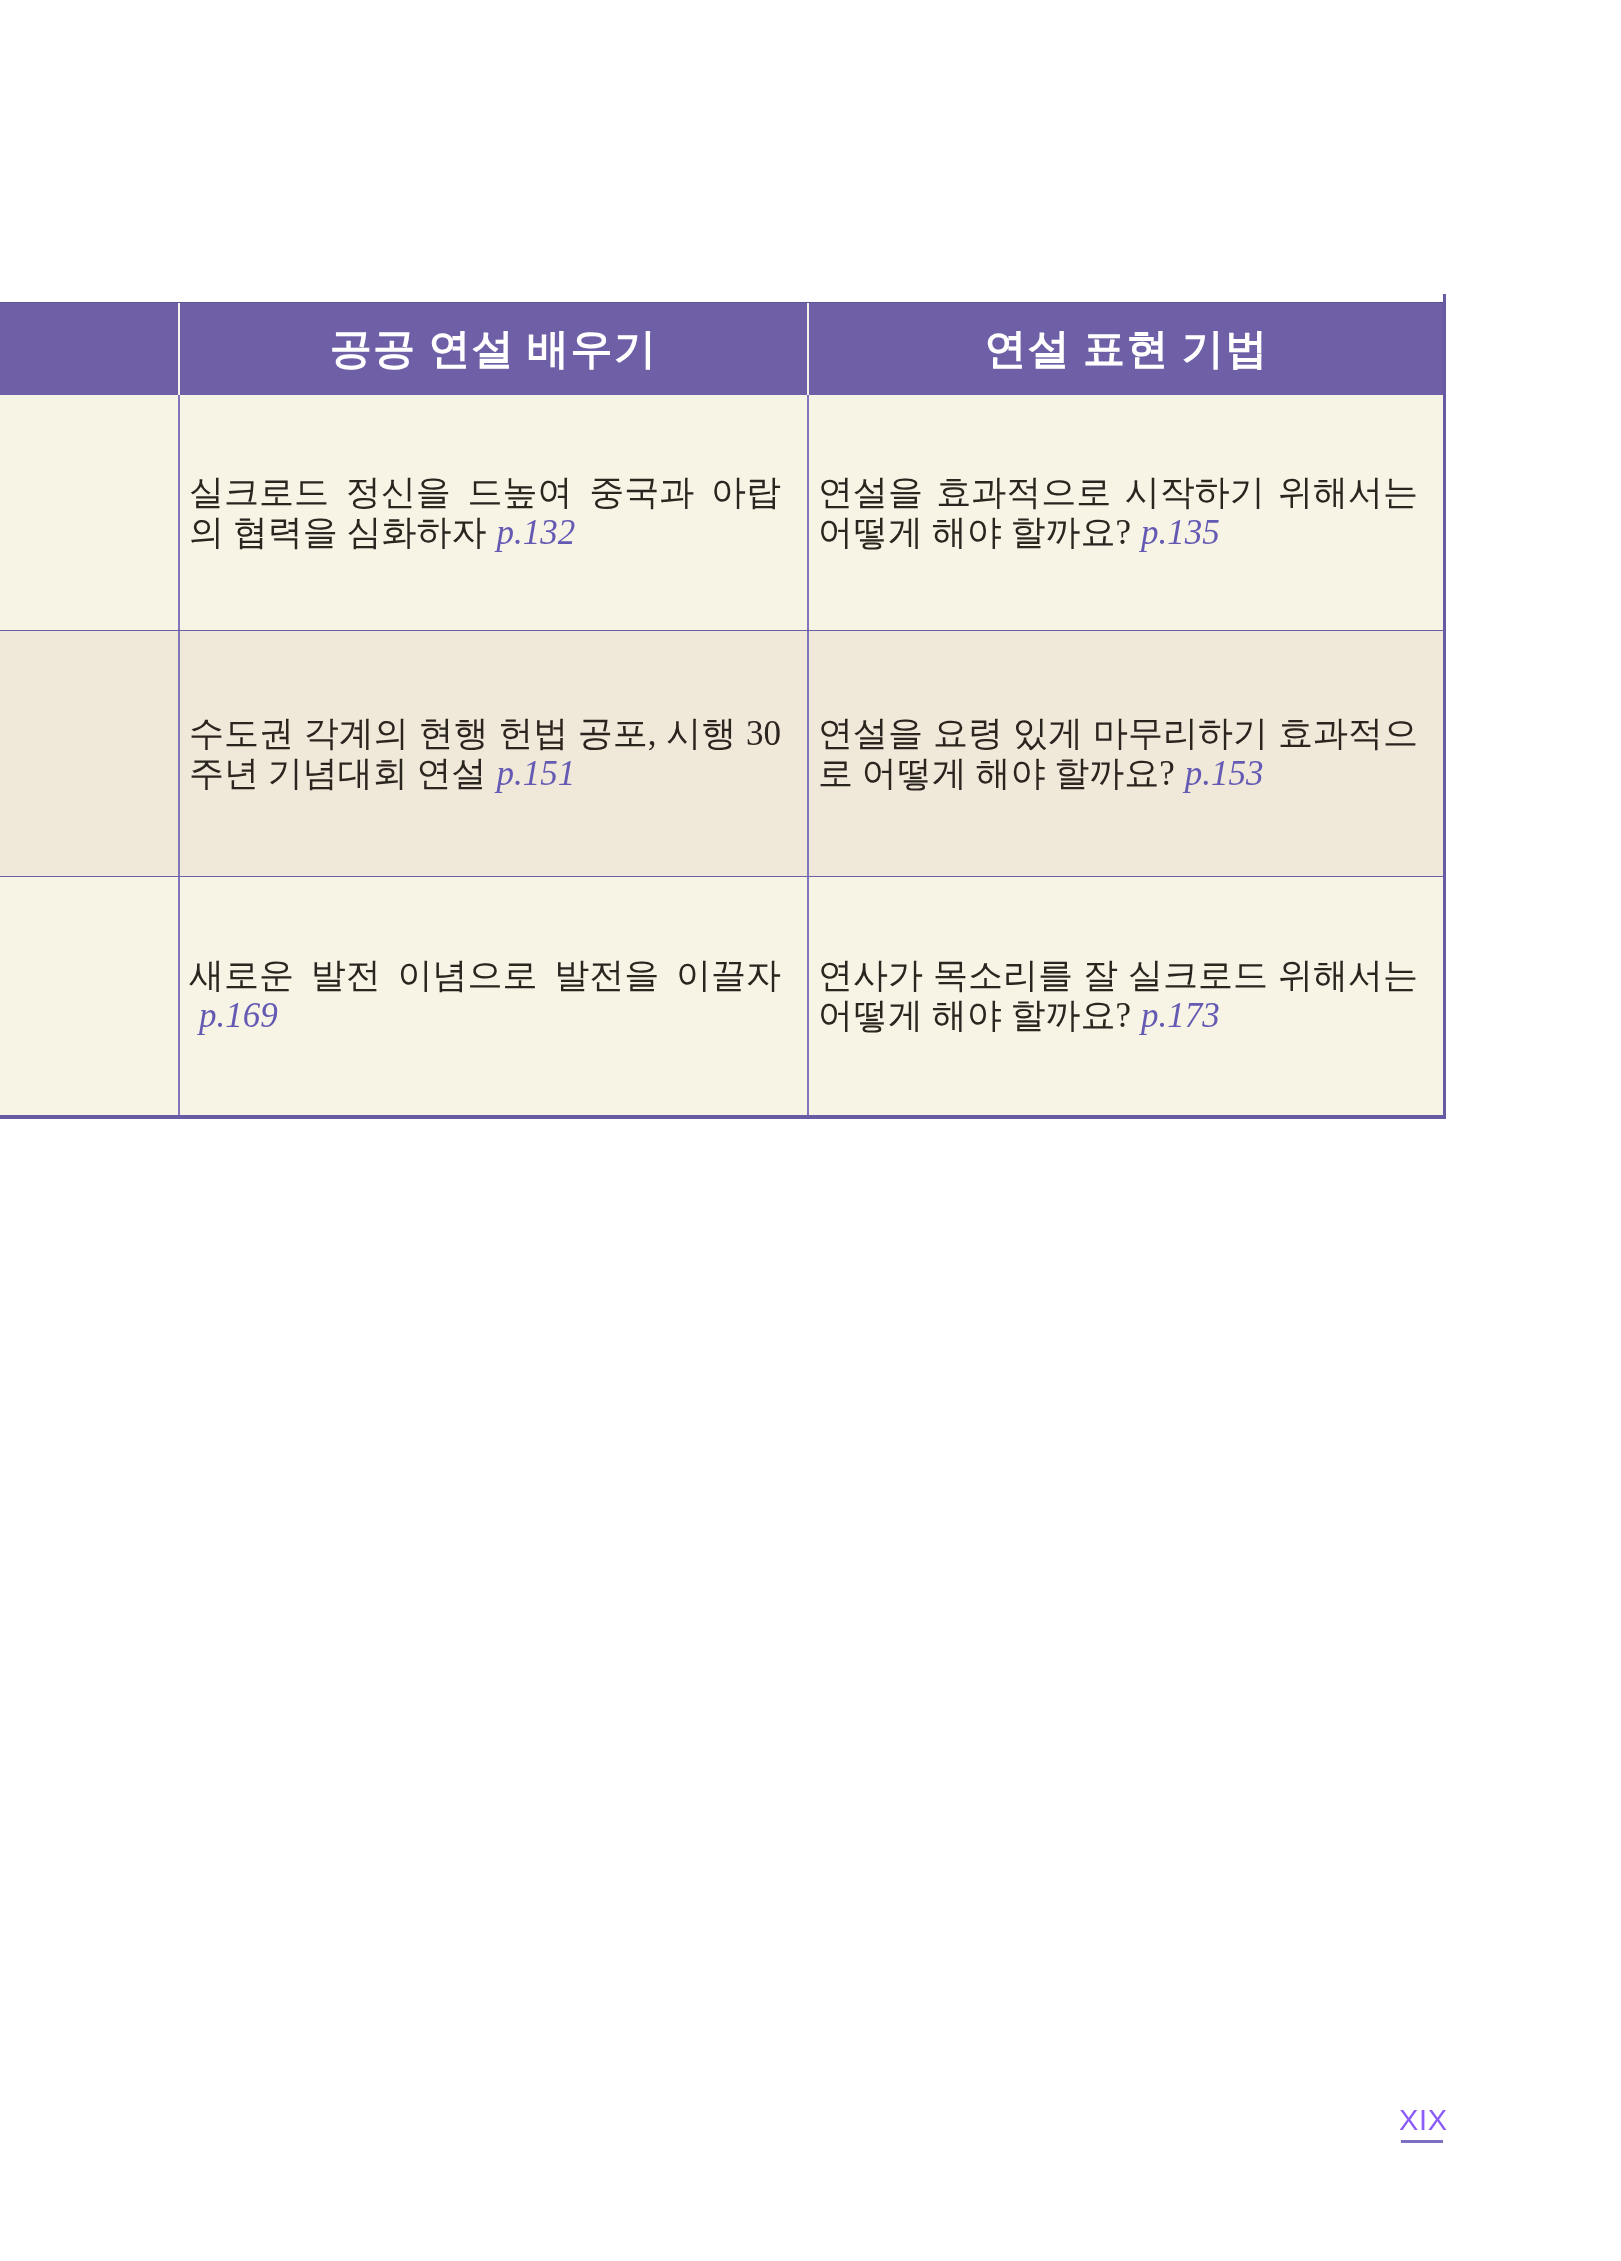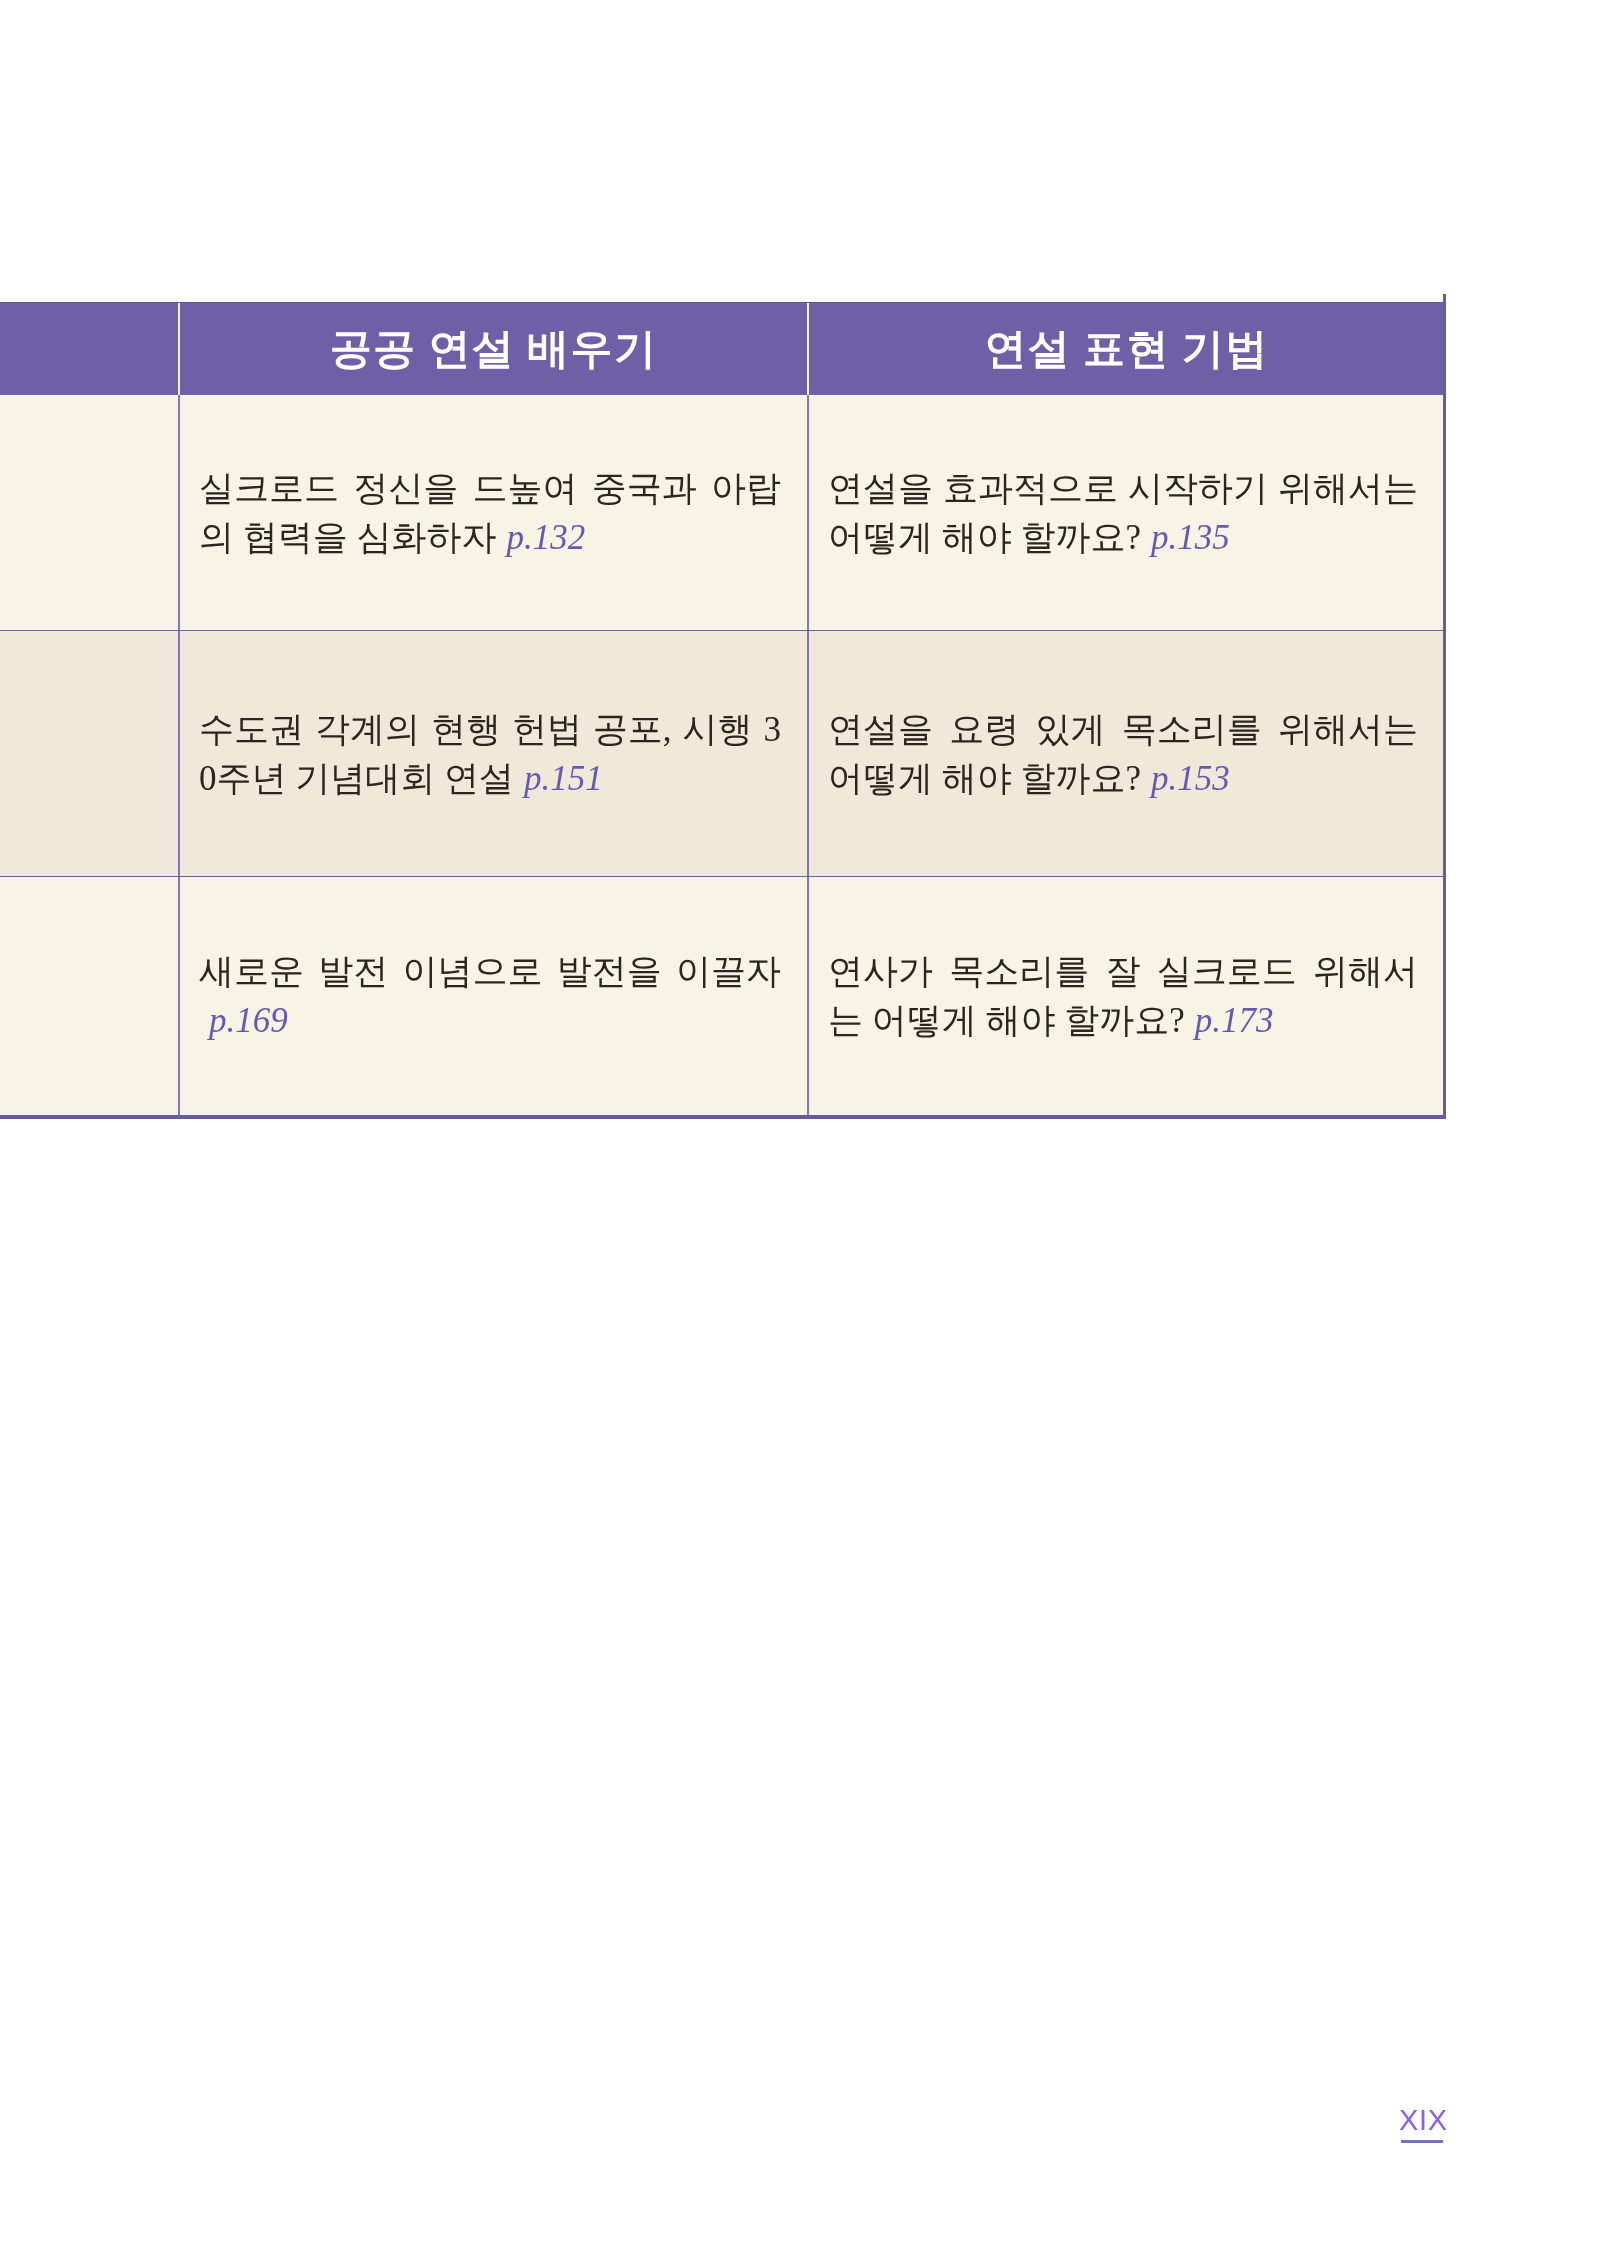--- a/index.html
+++ b/index.html
@@ -29,22 +29,22 @@
   }
   .tbody-row .td:nth-child(1),.tbody-row .td:nth-child(2){border-right:2.2px solid #8176BC;}
   .row-cream{background:#F7F3E5;}
   .row-beige{background:#F0E9DA;}
   .row-line{border-top:1.4px solid #6C61A4;}
   .r1{height:235px;}
   .r2{height:246px;}
   .r3{height:239px;}
   .r4{height:224px;}
   .cell-inner{
-    width:100%;padding:0 26px 0 19px;
-    font-size:35px;line-height:49px;
+    width:100%;padding:0 26px 0 9px;
+    font-size:35px;line-height:40px;
     text-align:justify;word-break:break-all;font-family:Liberation Serif, serif;
   }
   .page-ref{
     font-style:italic;color:#645AB4;margin-left:10px;white-space:nowrap;
   }
   
   .folio{
     position:absolute;left:1399px;top:2104px;width:45px;
     text-align:center;
   }
@@ -76,21 +76,21 @@
       <div class="cell-inner"><span>연설을 효과적으로 시작하기 위해서는 어떻게 해야 할까요?</span><span class="page-ref">p.135</span></div>
     </div>
   </div>
 
   <div class="trow tbody-row row-beige row-line r2">
     <div class="td"></div>
     <div class="td">
       <div class="cell-inner"><span>수도권 각계의 현행 헌법 공포, 시행 30주년 기념대회 연설</span><span class="page-ref">p.151</span></div>
     </div>
     <div class="td">
-      <div class="cell-inner"><span>연설을 요령 있게 목소리를 위해서는 어떻게 해야 할까요?</span><span class="page-ref">p.153</span></div>
+      <div class="cell-inner"><span>연설을 요령 있게 마무리하기 효과적으로 어떻게 해야 할까요?</span><span class="page-ref">p.153</span></div>
     </div>
   </div>
 
   <div class="trow tbody-row row-cream row-line r3">
     <div class="td"></div>
     <div class="td">
       <div class="cell-inner"><span>새로운 발전 이념으로 발전을 이끌자</span><span class="page-ref">p.169</span></div>
     </div>
     <div class="td">
       <div class="cell-inner"><span>연사가 목소리를 잘 실크로드 위해서는 어떻게 해야 할까요?</span><span class="page-ref">p.173</span></div>

